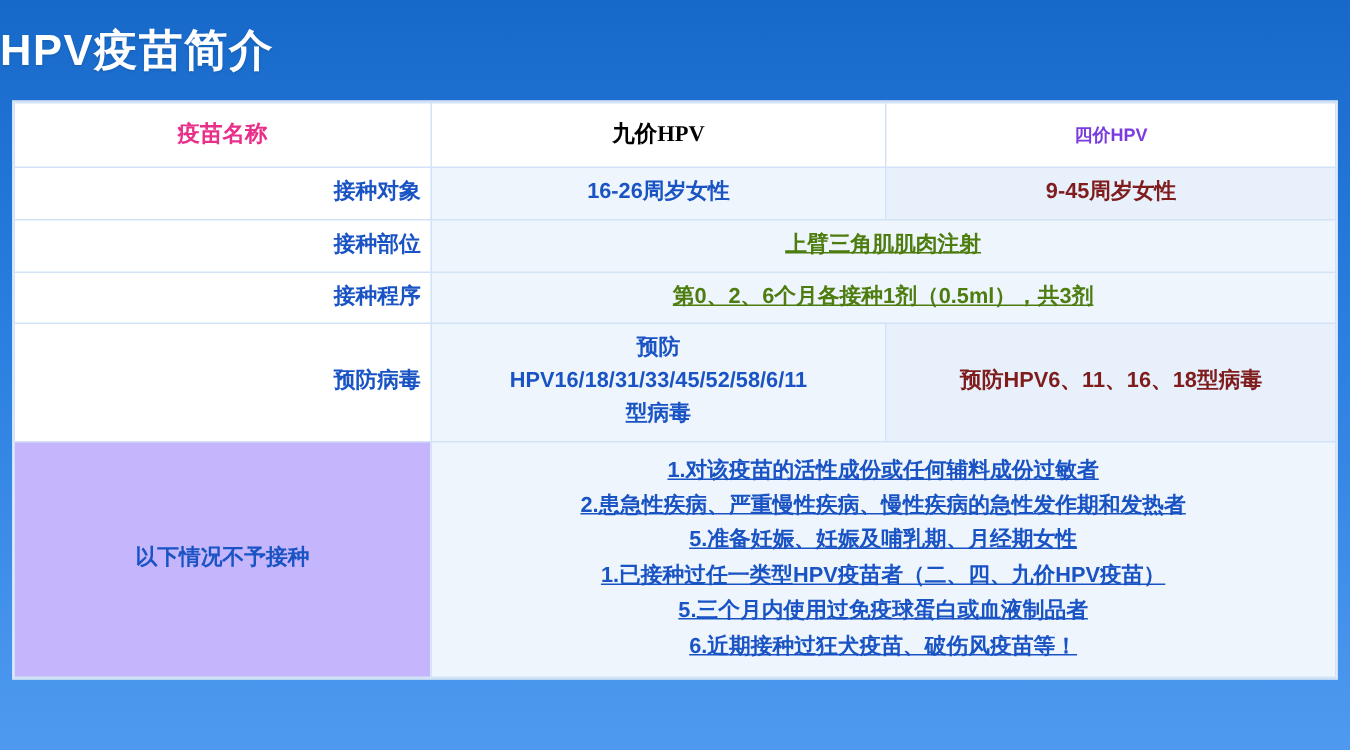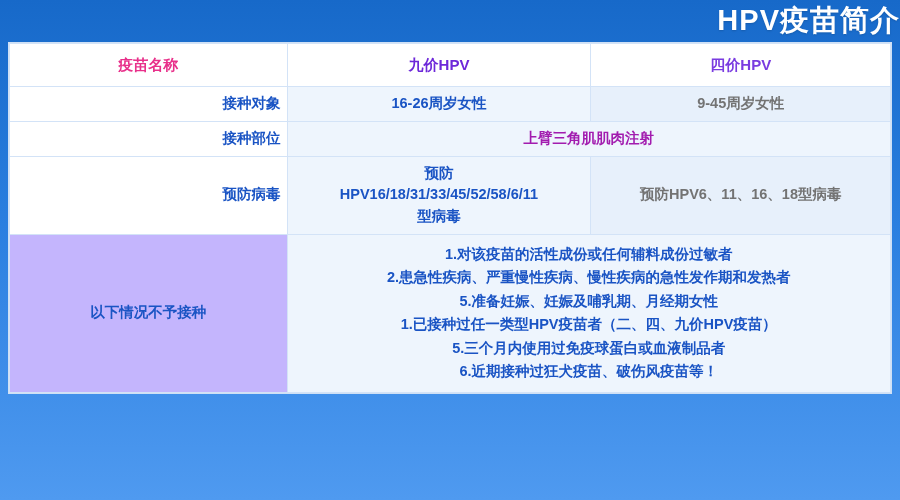--- a/index.html
+++ b/index.html
@@ -14,24 +14,24 @@
     background: #1a6fd4;
   }
   .page {
     position: relative;
     width: 900px;
     height: 500px;
     background: linear-gradient(180deg, #1769c9 0%, #2a7fe0 45%, #4f9af0 100%);
     box-sizing: border-box;
   }
   .title-bar {
-    height: 42px;
+    height: 67px;
     display: flex;
     align-items: center;
-    justify-content: flex-end;
+    justify-content: flex-start;
   }
   .title {
     color: #ffffff;
     font-size: 29px;
     font-weight: bold;
     letter-spacing: 1px;
     text-shadow: 0 1px 2px rgba(0,0,0,0.15);
   }
   .table-wrap {
     margin: 0 8px;
@@ -56,58 +56,59 @@
   col.c1 { width: 31.5%; }
   col.c2 { width: 34.5%; }
   col.c3 { width: 34%; }
 
   
   .hdr td {
     background: #ffffff;
     height: 30px;
   }
   .hdr .h-name { color: #e8308a; font-size: 15px; }
-  .hdr .h-nine { color: #6d28d9; font-size: 15px; }
-  .hdr .h-four { color: #7a3ce0; font-size: 15px; }
+  .hdr .h-nine { color: #000000; font-size: 15px; font-family: Liberation Serif, serif; }
+  .hdr .h-four { color: #7a3ce0; font-size: 12px; }
 
   
   .lbl {
     background: #ffffff;
     color: #1a54c4;
     text-align: right;
   }
   
   .val {
     background: #eef5fd;
     color: #1a54c4;
     margin-top: 12px;
   }
   .val-alt {
     background: #e7f0fb;
-    color: #737373;
+    color: #7f1d1d;
   }
   .val-wide {
     background: #eef5fd;
-    color: #a21caf;
+    color: #4d7c0f;
+    text-decoration: underline;
   }
   .tall { height: 72px; }
   .row-h { height: 31px; }
   .notes {
     background: #eef5fd;
     color: #1a54c4;
     text-align: center;
     font-size: 14.5px;
     line-height: 1.62;
     padding: 8px 10px;
   }
   .notes-label {
     background: #c4b5fd;
     color: #1a54c4;
   }
-  .nline { display: block; white-space: nowrap; }
+  .nline { display: block; white-space: nowrap; text-decoration: underline; }
 </style>
 </head>
 <body>
 
 <div class="page">
 
   <div class="title-bar">
     <div class="title">HPV疫苗简介</div>
   </div>
 
@@ -129,20 +130,24 @@
           <td class="lbl">接种对象</td>
           <td class="val">16-26周岁女性</td>
           <td class="val-alt">9-45周岁女性</td>
         </tr>
 
         <tr class="row-h">
           <td class="lbl">接种部位</td>
           <td class="val-wide" colspan="2">上臂三角肌肌肉注射</td>
         </tr>
 
+        <tr class="row-h">
+          <td class="lbl">接种程序</td>
+          <td class="val-wide" colspan="2">第0、2、6个月各接种1剂（0.5ml），共3剂</td>
+        </tr>
 
         <tr class="tall">
           <td class="lbl">预防病毒</td>
           <td class="val" style="white-space: pre-line;">预防
 HPV16/18/31/33/45/52/58/6/11
 型病毒</td>
           <td class="val-alt">预防HPV6、11、16、18型病毒</td>
         </tr>
 
 

